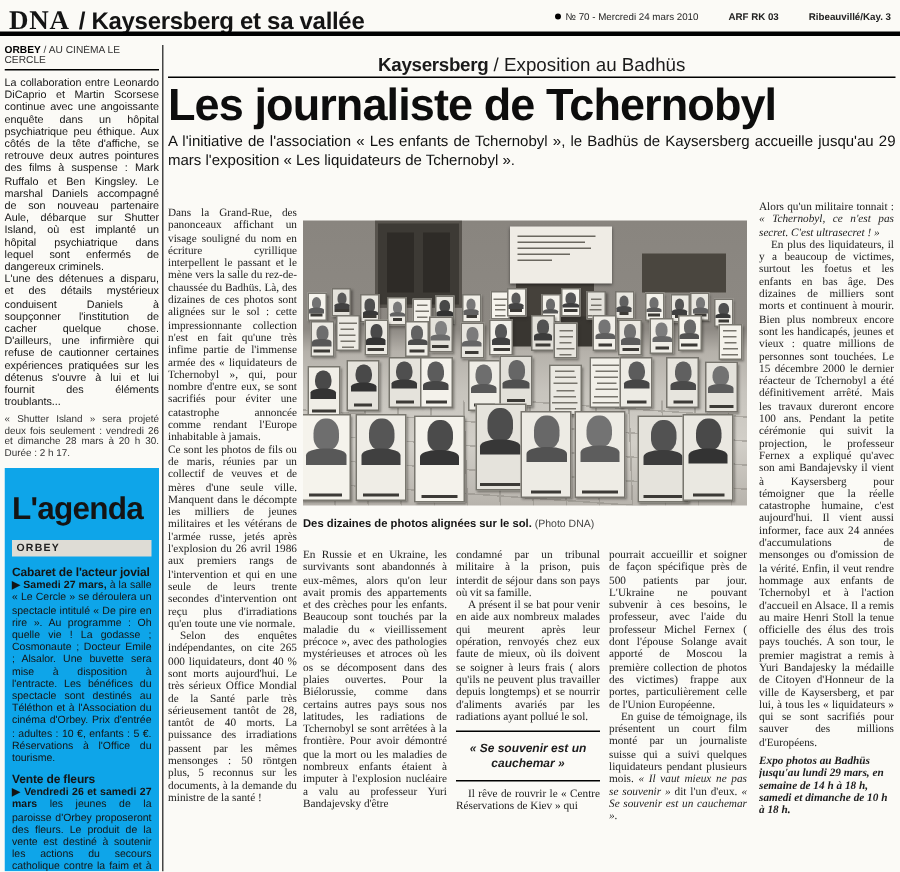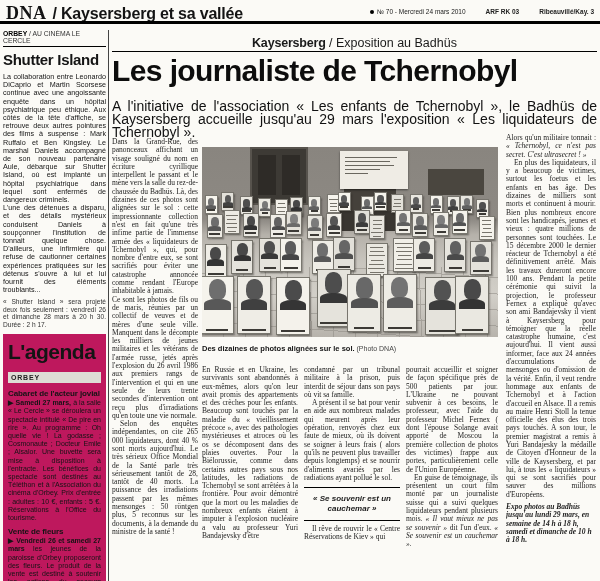--- a/index.html
+++ b/index.html
@@ -17,33 +17,33 @@
   .mast-right .bold { font-weight:bold; }
   .mast-rule { position:absolute; top:21px; left:0; width:600px; height:3px; background:#000; }
   
   .sidebar { position:absolute; left:3px; top:30px; width:103px; height:551px; display:flex; flex-direction:column; overflow:hidden; }
   .side-kicker { font-size:6.8px; border-bottom:1px solid #000; padding-bottom:2px; margin-bottom:4px; color:#333; }
   .side-kicker b { color:#000; }
   .side-title { font-size:15px; font-weight:bold; letter-spacing:-.3px; margin-bottom:5px; }
   .side-body p { font-size:7.2px; line-height:8.2px; text-align:justify; hyphens:auto; }
   .side-body p + p { }
   .side-note { font-size:6.6px; line-height:7.4px; color:#333; margin-top:4px; text-align:justify; }
-  .agenda { background:#be185d; margin-top:6px; flex:1; padding:4px 5px 4px 5px; overflow:hidden; }
+  .agenda { background:#0ea5e9; margin-top:6px; flex:1; padding:14px 5px 4px 5px; overflow:hidden; }
   .agenda-title { font-size:21px; font-weight:bold; letter-spacing:-.5px; margin:2px 0 8px 0; }
   .agenda-place { font-size:7px; font-weight:bold; letter-spacing:.8px; background:#dedcd5; padding:2px 3px; margin-bottom:6px; color:#222; }
   .agenda-item-title { font-size:8px; font-weight:bold; margin-top:5px; margin-bottom:1px; letter-spacing:-.1px; }
   .agenda-item-text { font-size:7px; line-height:8.2px; text-align:justify; hyphens:auto; }
   .agenda-item-text b { font-weight:bold; }
   .sidebar-divider { position:absolute; left:108px; top:30px; width:1px; height:551px; background:#444; }
   
   .main-kicker { position:absolute; left:112px; top:36px; width:485px; text-align:center; font-size:12.5px; color:#1a1a1a; }
   .main-kicker b { font-weight:bold; letter-spacing:-.2px; }
   .kicker-rule { position:absolute; left:112px; top:51px; width:485px; height:1px; background:#000; }
   .headline { position:absolute; left:112px; top:54px; width:486px; font-size:30px; font-weight:bold; letter-spacing:-.6px; color:#0d0d0d; white-space:nowrap; }
-  .standfirst { position:absolute; left:112px; top:100px; width:485px; font-size:14px; line-height:13px; text-align:justify; color:#111; }
+  .standfirst { position:absolute; left:112px; top:88px; width:485px; font-size:10px; line-height:13px; text-align:justify; color:#111; }
   
   .bodycol { position:absolute; overflow:hidden; font-family:"Liberation Serif", serif; font-size:7.5px; line-height:8.3px; text-align:justify; hyphens:auto; color:#1c1c1c; }
   .bodycol p { text-indent:8px; }
   .bodycol p.noindent { text-indent:0; }
   .col1 { left:112px; top:138px; width:86px;  height:443px; }
   .col2 { left:202px; top:366px; width:96px;  height:215px; }
   .col3 { left:304px; top:366px; width:96px;  height:215px; }
   .col4 { left:406px; top:366px; width:92px;  height:215px; }
   .col5 { left:506px; top:134px; width:90px;  height:447px; }
   .crosshead { font-family:"Liberation Sans", sans-serif; font-weight:bold; font-size:8px; line-height:10px; text-align:center; border-top:1px solid #000; border-bottom:1px solid #000; padding:5px 2px; margin:5px 0; }
@@ -85,24 +85,23 @@
 <div class="mast-right">
   <span><span class="dot"></span><span>№ 70 - Mercredi 24 mars 2010</span></span>
   <span class="bold">ARF RK 03</span>
   <span class="bold">Ribeauvillé/Kay. 3</span>
 </div>
 <div class="mast-rule"></div>
 <div class="sidebar-divider"></div>
 
 <div class="sidebar">
   <div class="side-kicker"><b>ORBEY</b><span> / AU CINÉMA LE CERCLE</span></div>
-  <div class="side-title">Shutter Island</div>
   <div class="side-body">
     <p>La collaboration entre Leonardo DiCaprio et Martin Scorsese continue avec une angoissante enquête dans un hôpital psychiatrique peu éthique. Aux côtés de la tête d'affiche, se retrouve deux autres pointures des films à suspense : Mark Ruffalo et Ben Kingsley. Le marshal Daniels accompagné de son nouveau partenaire Aule, débarque sur Shutter Island, où est implanté un hôpital psychiatrique dans lequel sont enfermés de dangereux criminels.</p>
-    <p>L'une des détenues a disparu, et des détails mystérieux conduisent Daniels à soupçonner l'institution de tonnait quelque chose. D'ailleurs, une infirmière qui refuse de cautionner certaines expériences pratiquées sur les détenus s'ouvre à lui et lui fournit des éléments troublants...</p>
+    <p>L'une des détenues a disparu, et des détails mystérieux conduisent Daniels à soupçonner l'institution de cacher quelque chose. D'ailleurs, une infirmière qui refuse de cautionner certaines expériences pratiquées sur les détenus s'ouvre à lui et lui fournit des éléments troublants...</p>
   </div>
   <div class="side-note">« Shutter Island » sera projeté deux fois seulement : vendredi 26 et dimanche 28 mars à 20 h 30. Durée : 2 h 17.</div>
 
   <div class="agenda">
     <div class="agenda-title">L'agenda</div>
     <div class="agenda-place">ORBEY</div>
 
     <div>
       <div class="agenda-item-title">Cabaret de l'acteur jovial</div>
       <div class="agenda-item-text"><b>▶ Samedi 27 mars,</b><span> à la salle « Le Cercle » se déroulera un spectacle intitulé « De pire en rire ». Au programme : Oh quelle vie ! La godasse ; Cosmonaute ; Docteur Emile ; Alsalor. Une buvette sera mise à disposition à l'entracte. Les bénéfices du spectacle sont destinés au Téléthon et à l'Association du cinéma d'Orbey. Prix d'entrée : adultes : 10 €, enfants : 5 €. Réservations à l'Office du tourisme.</span></div>

